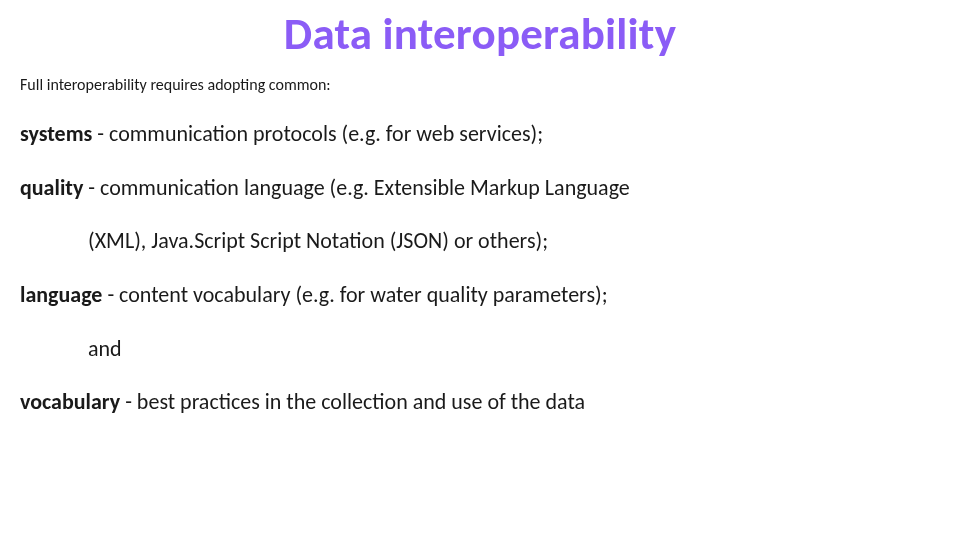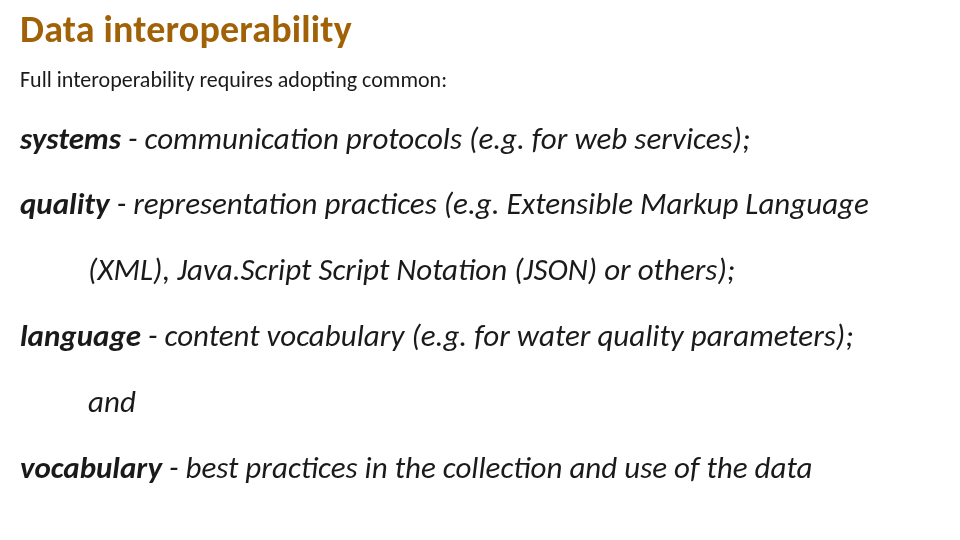--- a/index.html
+++ b/index.html
@@ -12,37 +12,36 @@
     color: #1a1a1a;
     overflow: hidden;
   }
   .slide {
     box-sizing: border-box;
     width: 960px;
     height: 540px;
     padding: 6px 20px 0 20px;
   }
   .title {
-    text-align: left;
-    font-size: 38px;
+    text-align: center;
+    font-size: 45px;
     font-weight: 600;
-    color: #a16207;
+    color: #8b5cf6;
     margin: 0 0 14px 0;
     letter-spacing: 0.2px;
   }
   .intro {
-    font-size: 22px;
+    font-size: 16px;
     margin: 0 0 24px 0;
     line-height: 1.25;
   }
   .item {
-    font-size: 31px;
+    font-size: 22px;
     line-height: 1.35;
     margin: 0 0 24px 0;
-    font-style: italic;
   }
   .item .term {
     font-weight: 700;
   }
   .cont {
     padding-left: 68px;
   }
 </style>
 </head>
 <body>
@@ -51,21 +50,21 @@
 
   <h1 class="title">Data interoperability</h1>
 
   <p class="intro">Full interoperability requires adopting common:</p>
 
   <p class="item">
     <span class="term">systems</span><span> - communication protocols (e.g. for web services);</span>
   </p>
 
   <p class="item">
-    <span class="term">quality</span><span> - representation practices (e.g. Extensible Markup Language</span>
+    <span class="term">quality</span><span> - communication language (e.g. Extensible Markup Language</span>
   </p>
   <p class="item cont">(XML), Java.Script Script Notation (JSON) or others);</p>
 
 
   <p class="item">
     <span class="term">language</span><span> - content vocabulary (e.g. for water quality parameters);</span>
   </p>
   <p class="item cont">and</p>
 
   <p class="item">

